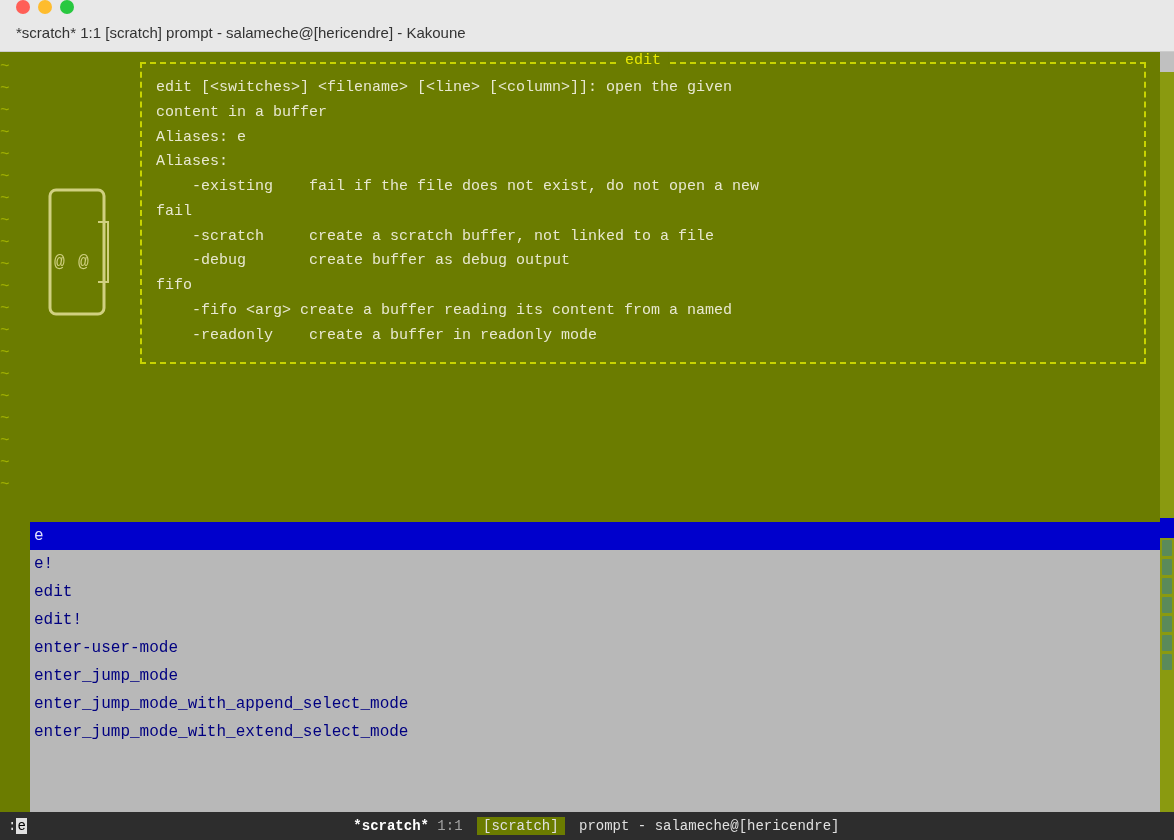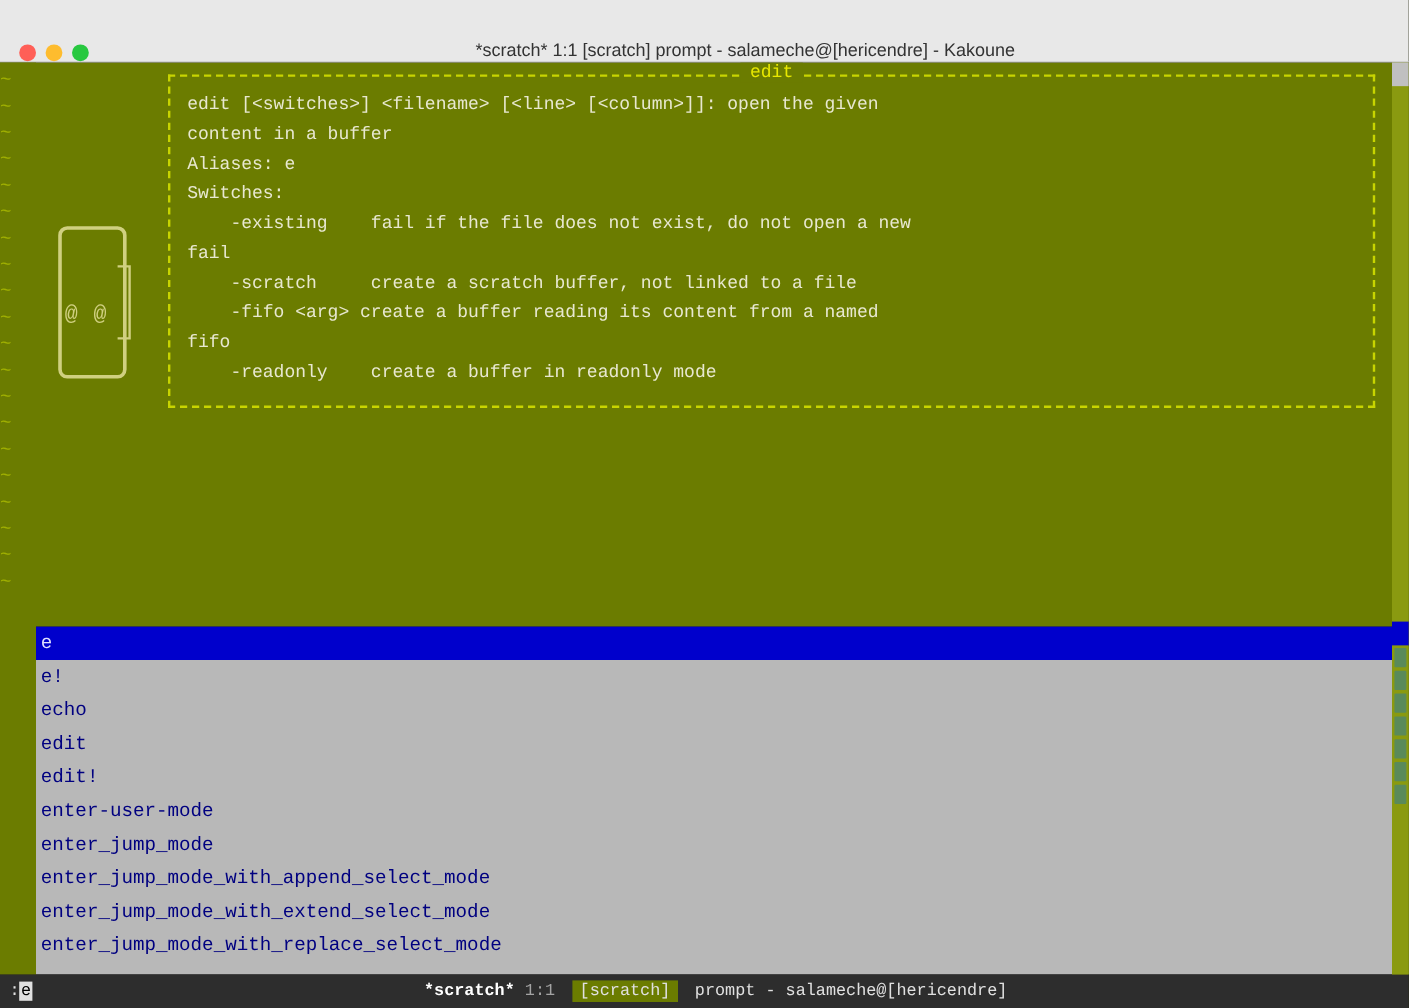--- a/index.html
+++ b/index.html
@@ -9,24 +9,25 @@
       background: #1a1a1a;
       font-family: 'Courier New', Courier, monospace;
       overflow: hidden;
     }
 
     
     .titlebar {
       background: #e8e8e8;
       height: 52px;
       display: flex;
-      align-items: flex-end;
+      align-items: flex-start;
       padding: 0 16px;
       gap: 10px;
       border-bottom: 1px solid #ccc;
+      flex-direction: column;
     }
     .traffic-lights {
       display: flex;
       gap: 8px;
       align-items: center;
     }
     .tl-btn {
       width: 14px;
       height: 14px;
       border-radius: 50%;
@@ -149,62 +150,57 @@
           <path d="M 58 40 L 68 40 L 68 100 L 58 100" fill="none" stroke="#d0d080" stroke-width="2"></path>
         </svg>
       </div>
 
       <div class="popup-wrapper">
         <div class="popup-header-label">edit</div>
         <div style="font-family:'Courier New',Courier,monospace; font-size:15px; line-height:1.65; color:#e8e8d0;">
           <div>edit [&lt;switches&gt;] &lt;filename&gt; [&lt;line&gt; [&lt;column&gt;]]: open the given</div>
           <div>content in a buffer</div>
           <div>Aliases: e</div>
-          <div>Switches:</div>
+          <div>Aliases:</div>
           <div>&nbsp;&nbsp;&nbsp;&nbsp;-existing&nbsp;&nbsp;&nbsp;&nbsp;fail if the file does not exist, do not open a new</div>
           <div>fail</div>
           <div>&nbsp;&nbsp;&nbsp;&nbsp;-scratch&nbsp;&nbsp;&nbsp;&nbsp; create a scratch buffer, not linked to a file</div>
+          <div>&nbsp;&nbsp;&nbsp;&nbsp;-debug&nbsp;&nbsp;&nbsp;&nbsp;&nbsp;&nbsp; create buffer as debug output</div>
+          <div>fifo</div>
           <div>&nbsp;&nbsp;&nbsp;&nbsp;-fifo &lt;arg&gt;  create a buffer reading its content from a named</div>
-          <div>fifo</div>
           <div>&nbsp;&nbsp;&nbsp;&nbsp;-readonly&nbsp;&nbsp;&nbsp; create a buffer in readonly mode</div>
         </div>
       </div>
     </div>
 
     <div style="background:#0000cc; height:28px; display:flex; align-items:center; padding-left:4px; flex-shrink:0;">
       <span style="font-family:'Courier New',Courier,monospace; font-size:16px; color:#e0e0ff;">e</span>
     </div>
 
     <div style="background:#b8b8b8; flex:1; position:relative; overflow:hidden;">
       <div class="completion-item">
         <span>e!</span>
       </div>
       <div class="completion-item">
-        <span>echo</span>
-      </div>
-      <div class="completion-item">
         <span>edit</span>
       </div>
       <div class="completion-item">
         <span>edit!</span>
       </div>
       <div class="completion-item">
         <span>enter-user-mode</span>
       </div>
       <div class="completion-item">
         <span>enter_jump_mode</span>
       </div>
       <div class="completion-item">
         <span>enter_jump_mode_with_append_select_mode</span>
       </div>
       <div class="completion-item">
         <span>enter_jump_mode_with_extend_select_mode</span>
-      </div>
-      <div class="completion-item">
-        <span>enter_jump_mode_with_replace_select_mode</span>
       </div>
     </div>
   </div>
 
   <div style="width:14px; display:flex; flex-direction:column; background:#8a9a10; flex-shrink:0;">
 
     <div style="width:14px; height:20px; background:#c0c0c0; flex-shrink:0;"></div>
 
     <div style="width:14px; height:446px; background:#8a9a10; flex-shrink:0;"></div>
 

